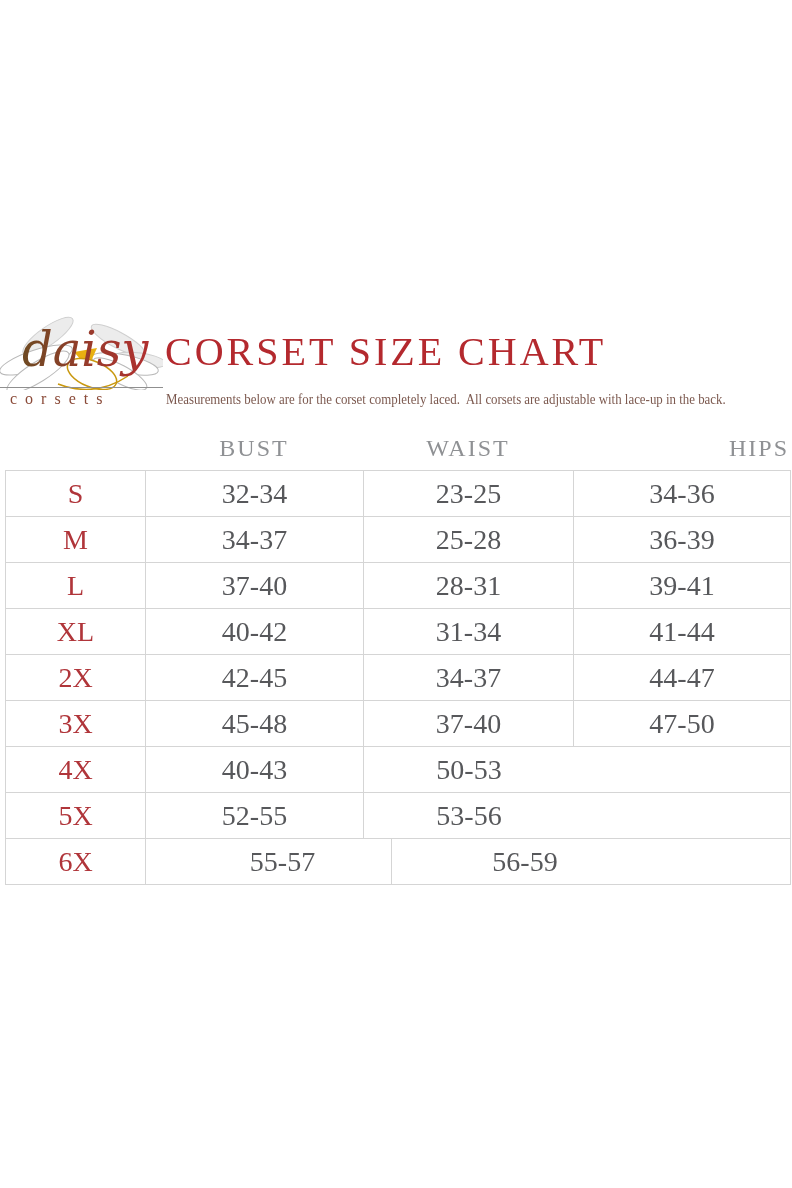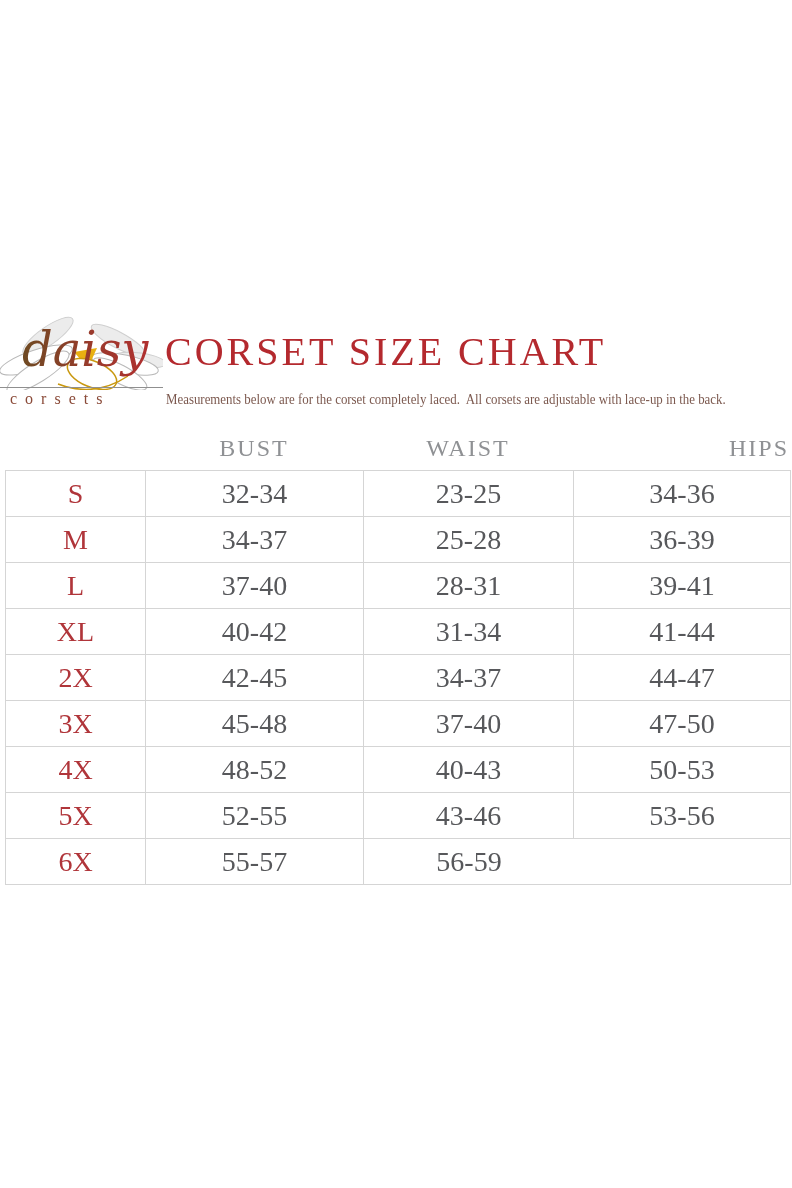--- a/index.html
+++ b/index.html
@@ -48,21 +48,21 @@
   
   .size-table {
     position:absolute; left:5px; top:470px; width:784px;
     border:1px solid var(--border-gray, #d5d5d5);
     box-sizing:content-box;
   }
   .trow {
     display:grid; grid-template-columns:140px 218px 210px 216px;
     height:45px; border-bottom:1px solid var(--border-gray, #d5d5d5);
   }
-  .trow:last-child { border-bottom:none; }
+  .trow:last-child { border-bottom:none;gap:28px; }
   .tcell {
     display:flex; align-items:center; justify-content:center;
     border-right:1px solid var(--border-gray, #d5d5d5);
     font-size:28px; color:var(--value-gray, #57585b);
   }
   .tcell:last-child { border-right:none; }
   .tcell.size { color:var(--size-red, #b0353a); }
 </style>
 </head>
 <body>
@@ -145,28 +145,26 @@
         <div class="tcell">44-47</div>
       </div>
       <div class="trow">
         <div class="tcell size">3X</div>
         <div class="tcell">45-48</div>
         <div class="tcell">37-40</div>
         <div class="tcell">47-50</div>
       </div>
       <div class="trow">
         <div class="tcell size">4X</div>
-        <div class="tcell">48-52</div>
         <div class="tcell">40-43</div>
         <div class="tcell">50-53</div>
       </div>
       <div class="trow">
         <div class="tcell size">5X</div>
         <div class="tcell">52-55</div>
-        <div class="tcell">43-46</div>
         <div class="tcell">53-56</div>
       </div>
       <div class="trow">
         <div class="tcell size">6X</div>
         <div class="tcell">55-57</div>
         <div class="tcell">56-59</div>
       </div>
     </div>
 
 </div>

